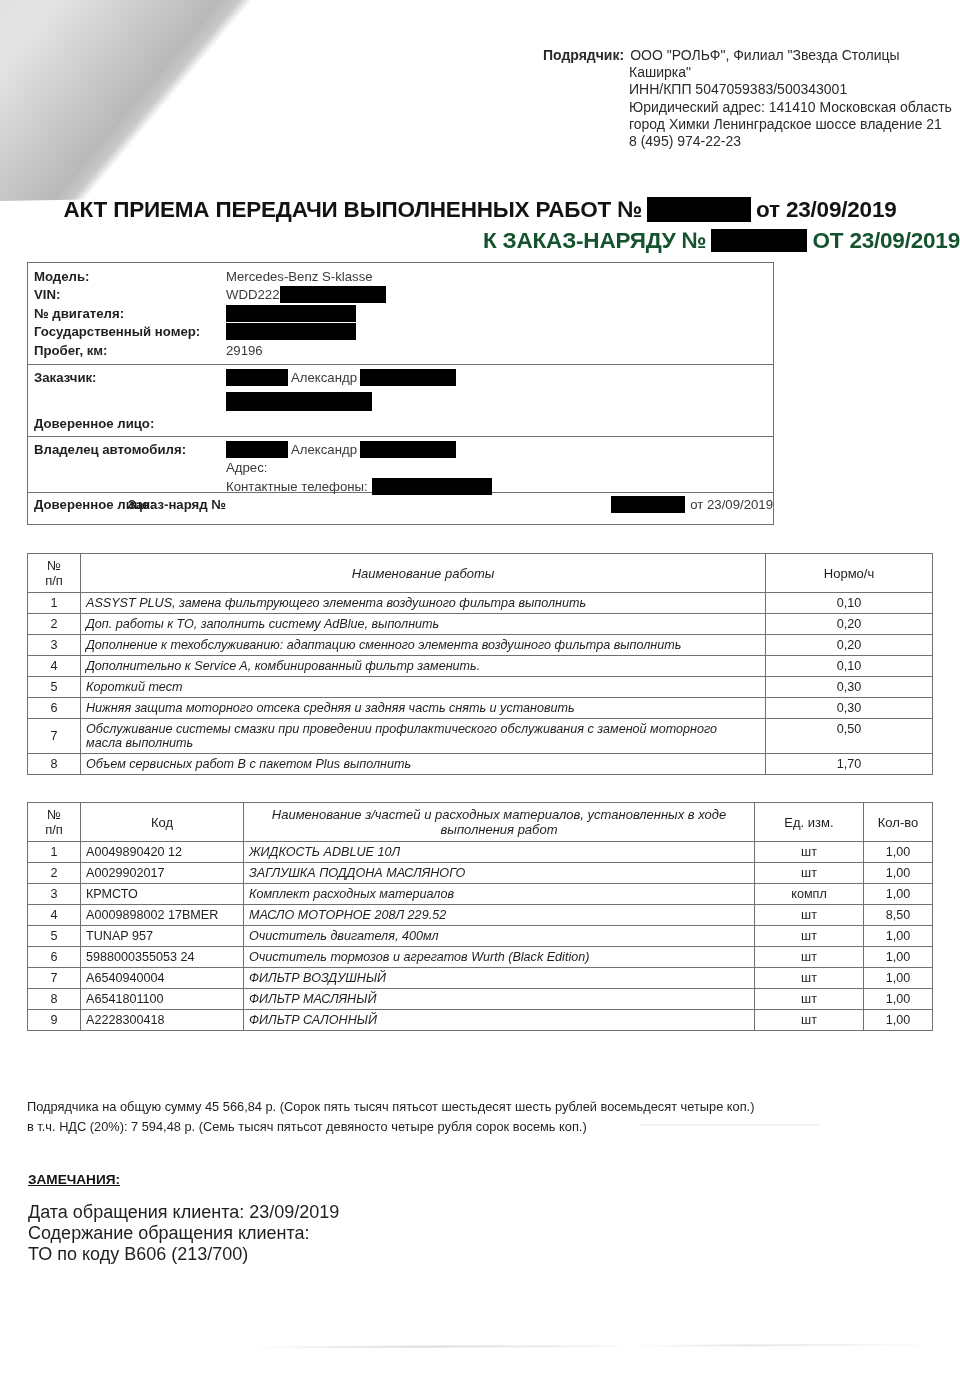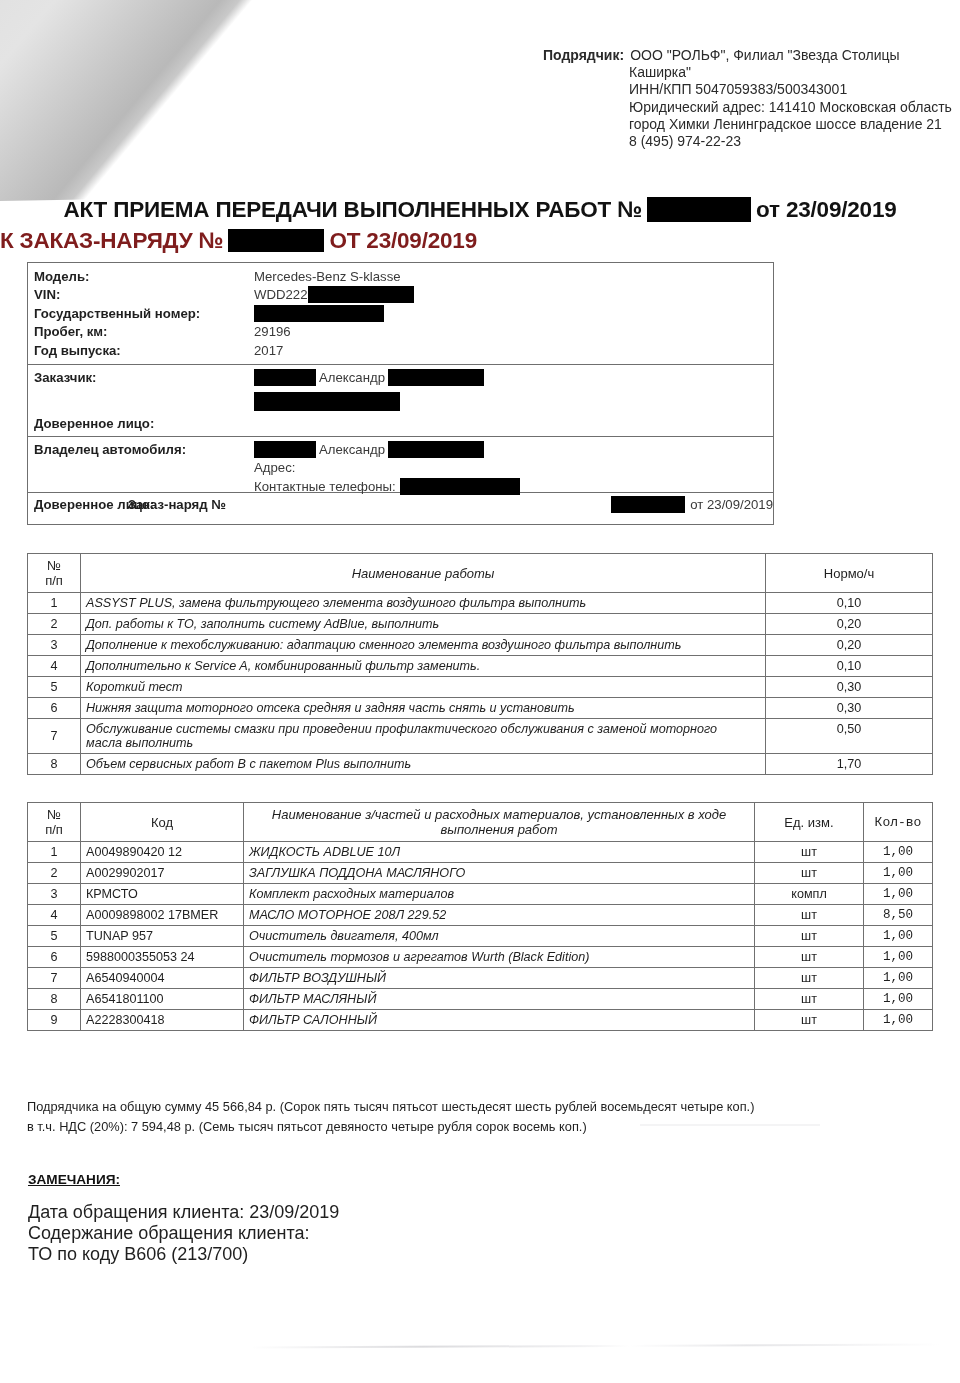--- a/index.html
+++ b/index.html
@@ -73,25 +73,25 @@
     font-size: 22.5px;
     font-weight: bold;
     letter-spacing: -0.2px;
     color: #121212;
     white-space: nowrap;
   }
   .title-2 {
     position: absolute;
     left: 0; top: 228px;
     width: 960px;
-    text-align: left;
+    text-align: right;
     font-size: 22.5px;
     font-weight: bold;
     letter-spacing: -0.2px;
-    color: #7f1d1d;
+    color: #14532d;
     white-space: nowrap;
   }
   .redact {
     display: inline-block;
     background: #000000;
     vertical-align: middle;
     border-radius: 0;
   }
   .r-title1 { width: 104px; height: 25px; margin: 0 5px; position: relative; top: -2px; }
   .r-title2 { width: 96px; height: 23px; margin: 0 5px; position: relative; top: -2px; }
@@ -109,21 +109,20 @@
   .info-sec {
     border-bottom: 1.3px solid #6f6f6f;
     position: relative;
   }
   .info-sec:last-child { border-bottom: none; }
   .info-row {
     display: flex;
     align-items: flex-start;
     line-height: 18.4px;
     padding: 0 0 0 6px;
-    gap: 28px;
   }
   .info-lbl {
     font-weight: bold;
     width: 192px;
     flex: 0 0 192px;
     white-space: nowrap;
   }
   .info-val {
     flex: 1;
     color: #3a3a3a;
@@ -154,21 +153,21 @@
     font-weight: normal;
     text-align: center;
     font-size: 13px;
     padding: 4px 5px;
   }
   .c-num { width: 42px; text-align: center; }
   .c-code { width: 152px; }
   .c-name { text-align: left; font-style: italic; }
   .c-hours { width: 156px; text-align: center; }
   .c-unit { width: 98px; text-align: center; }
-  .c-qty { width: 58px; text-align: center; font-family: Liberation Mono, monospace; }
+  .c-qty { width: 58px; text-align: center; }
 
   #works-table { top: 553px; }
   #parts-table { top: 802px; }
 
   
   .totals {
     position: absolute;
     left: 27px; top: 1097px;
     width: 910px;
     font-size: 12.8px;
@@ -226,30 +225,30 @@
     <div class="info-sec s1">
       <div class="info-row">
         <span class="info-lbl">Модель:</span>
         <span class="info-val">Mercedes-Benz S-klasse</span>
       </div>
       <div class="info-row">
         <span class="info-lbl">VIN:</span>
         <span class="info-val"><span>WDD222</span><span class="r-ib" style="width:106px;height:17px;"></span></span>
       </div>
       <div class="info-row">
+        <span class="info-lbl">№ двигателя:</span>
+        <span class="info-val"><span class="r-ib" style="width:130px;height:17px;"></span></span>
+      </div>
+      <div class="info-row">
         <span class="info-lbl">Государственный номер:</span>
         <span class="info-val"><span class="r-ib" style="width:130px;height:17px;"></span></span>
       </div>
       <div class="info-row">
         <span class="info-lbl">Пробег, км:</span>
         <span class="info-val">29196</span>
-      </div>
-      <div class="info-row">
-        <span class="info-lbl">Год выпуска:</span>
-        <span class="info-val">2017</span>
       </div>
     </div>
 
     <div class="info-sec s2">
       <div class="info-row">
         <span class="info-lbl">Заказчик:</span>
         <span class="info-val"><span class="r-ib" style="width:62px;height:17px;margin-right:3px;"></span><span>Александр</span><span class="r-ib" style="width:96px;height:17px;margin-left:3px;"></span></span>
       </div>
       <div class="info-row" style="margin-top:6px;">
         <span class="info-lbl"></span>

